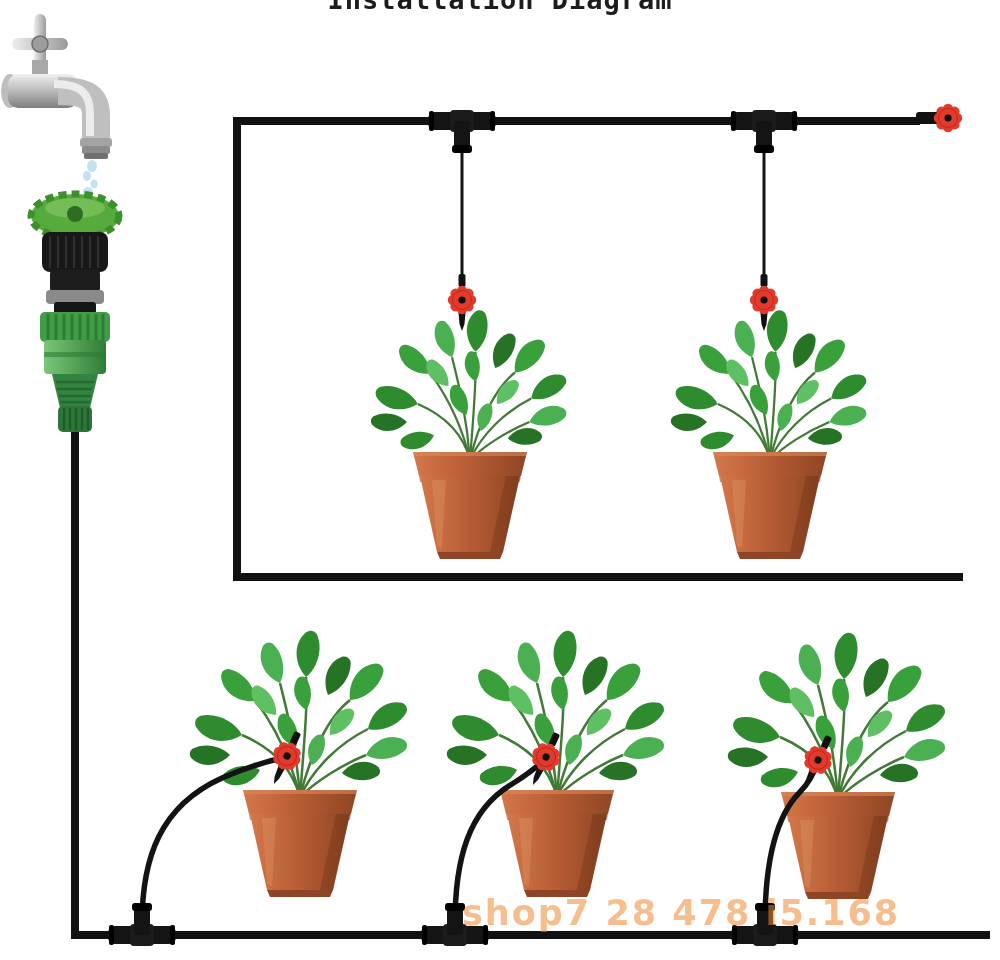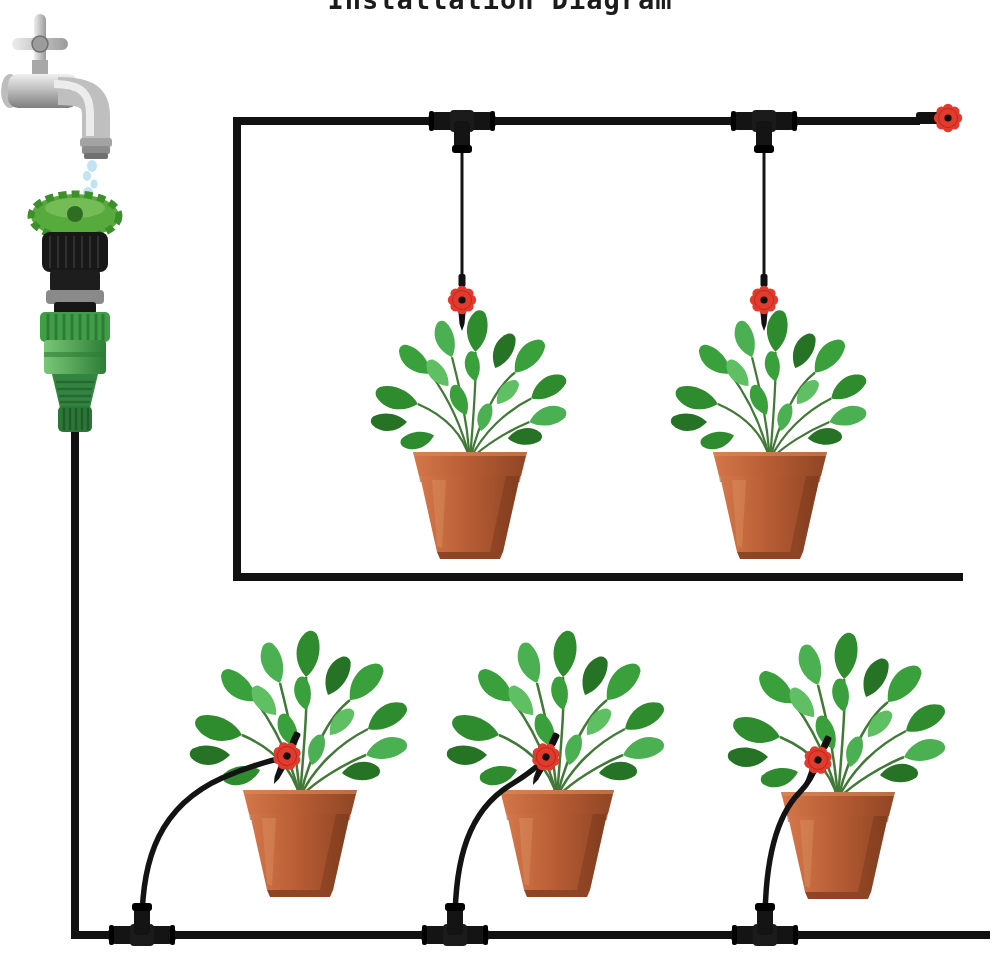--- a/index.html
+++ b/index.html
@@ -244,13 +244,14 @@
       <g stroke="#1f5c2a" stroke-width="2.5">
         <line x1="64" y1="408" x2="64" y2="430"></line>
           <line x1="70" y1="408" x2="70" y2="430"></line>
         <line x1="76" y1="408" x2="76" y2="430"></line>
           <line x1="82" y1="408" x2="82" y2="430"></line>
         <line x1="88" y1="408" x2="88" y2="430"></line>
       </g>
     </g>
   </svg>
 
+  <div class="watermark">shop7 28 478 i5.168</div>
 </div>
 
 </body></html>

